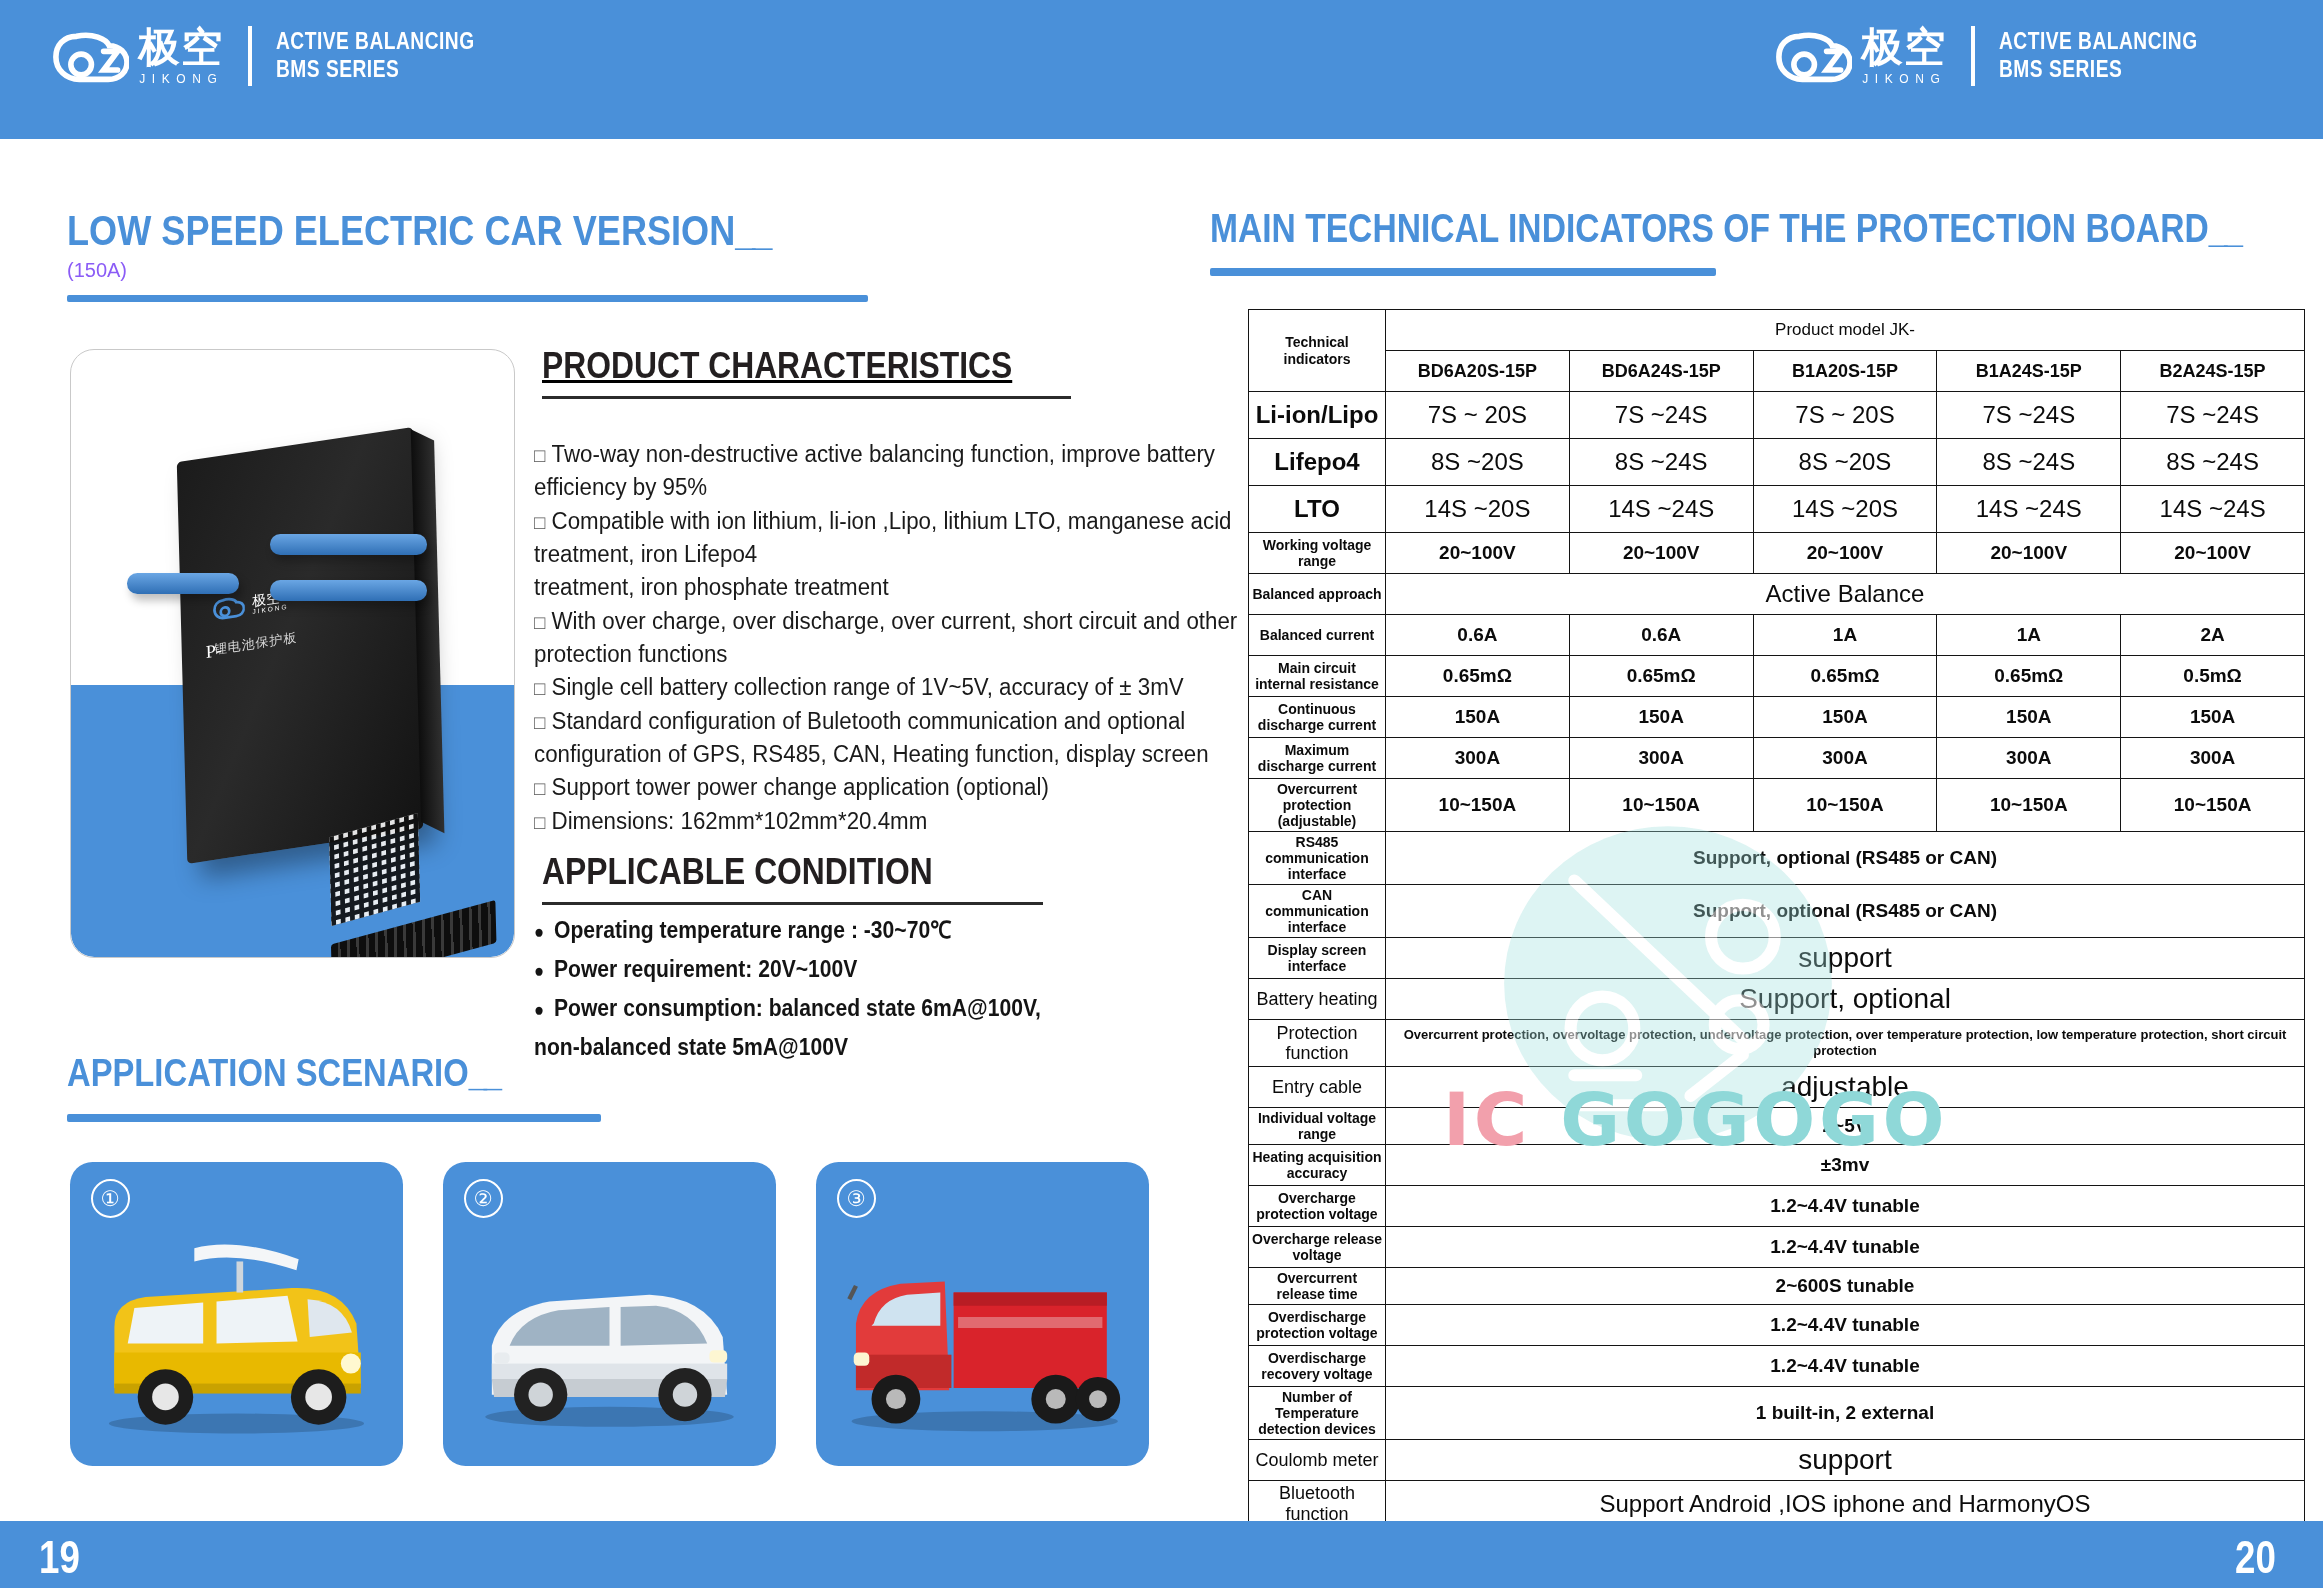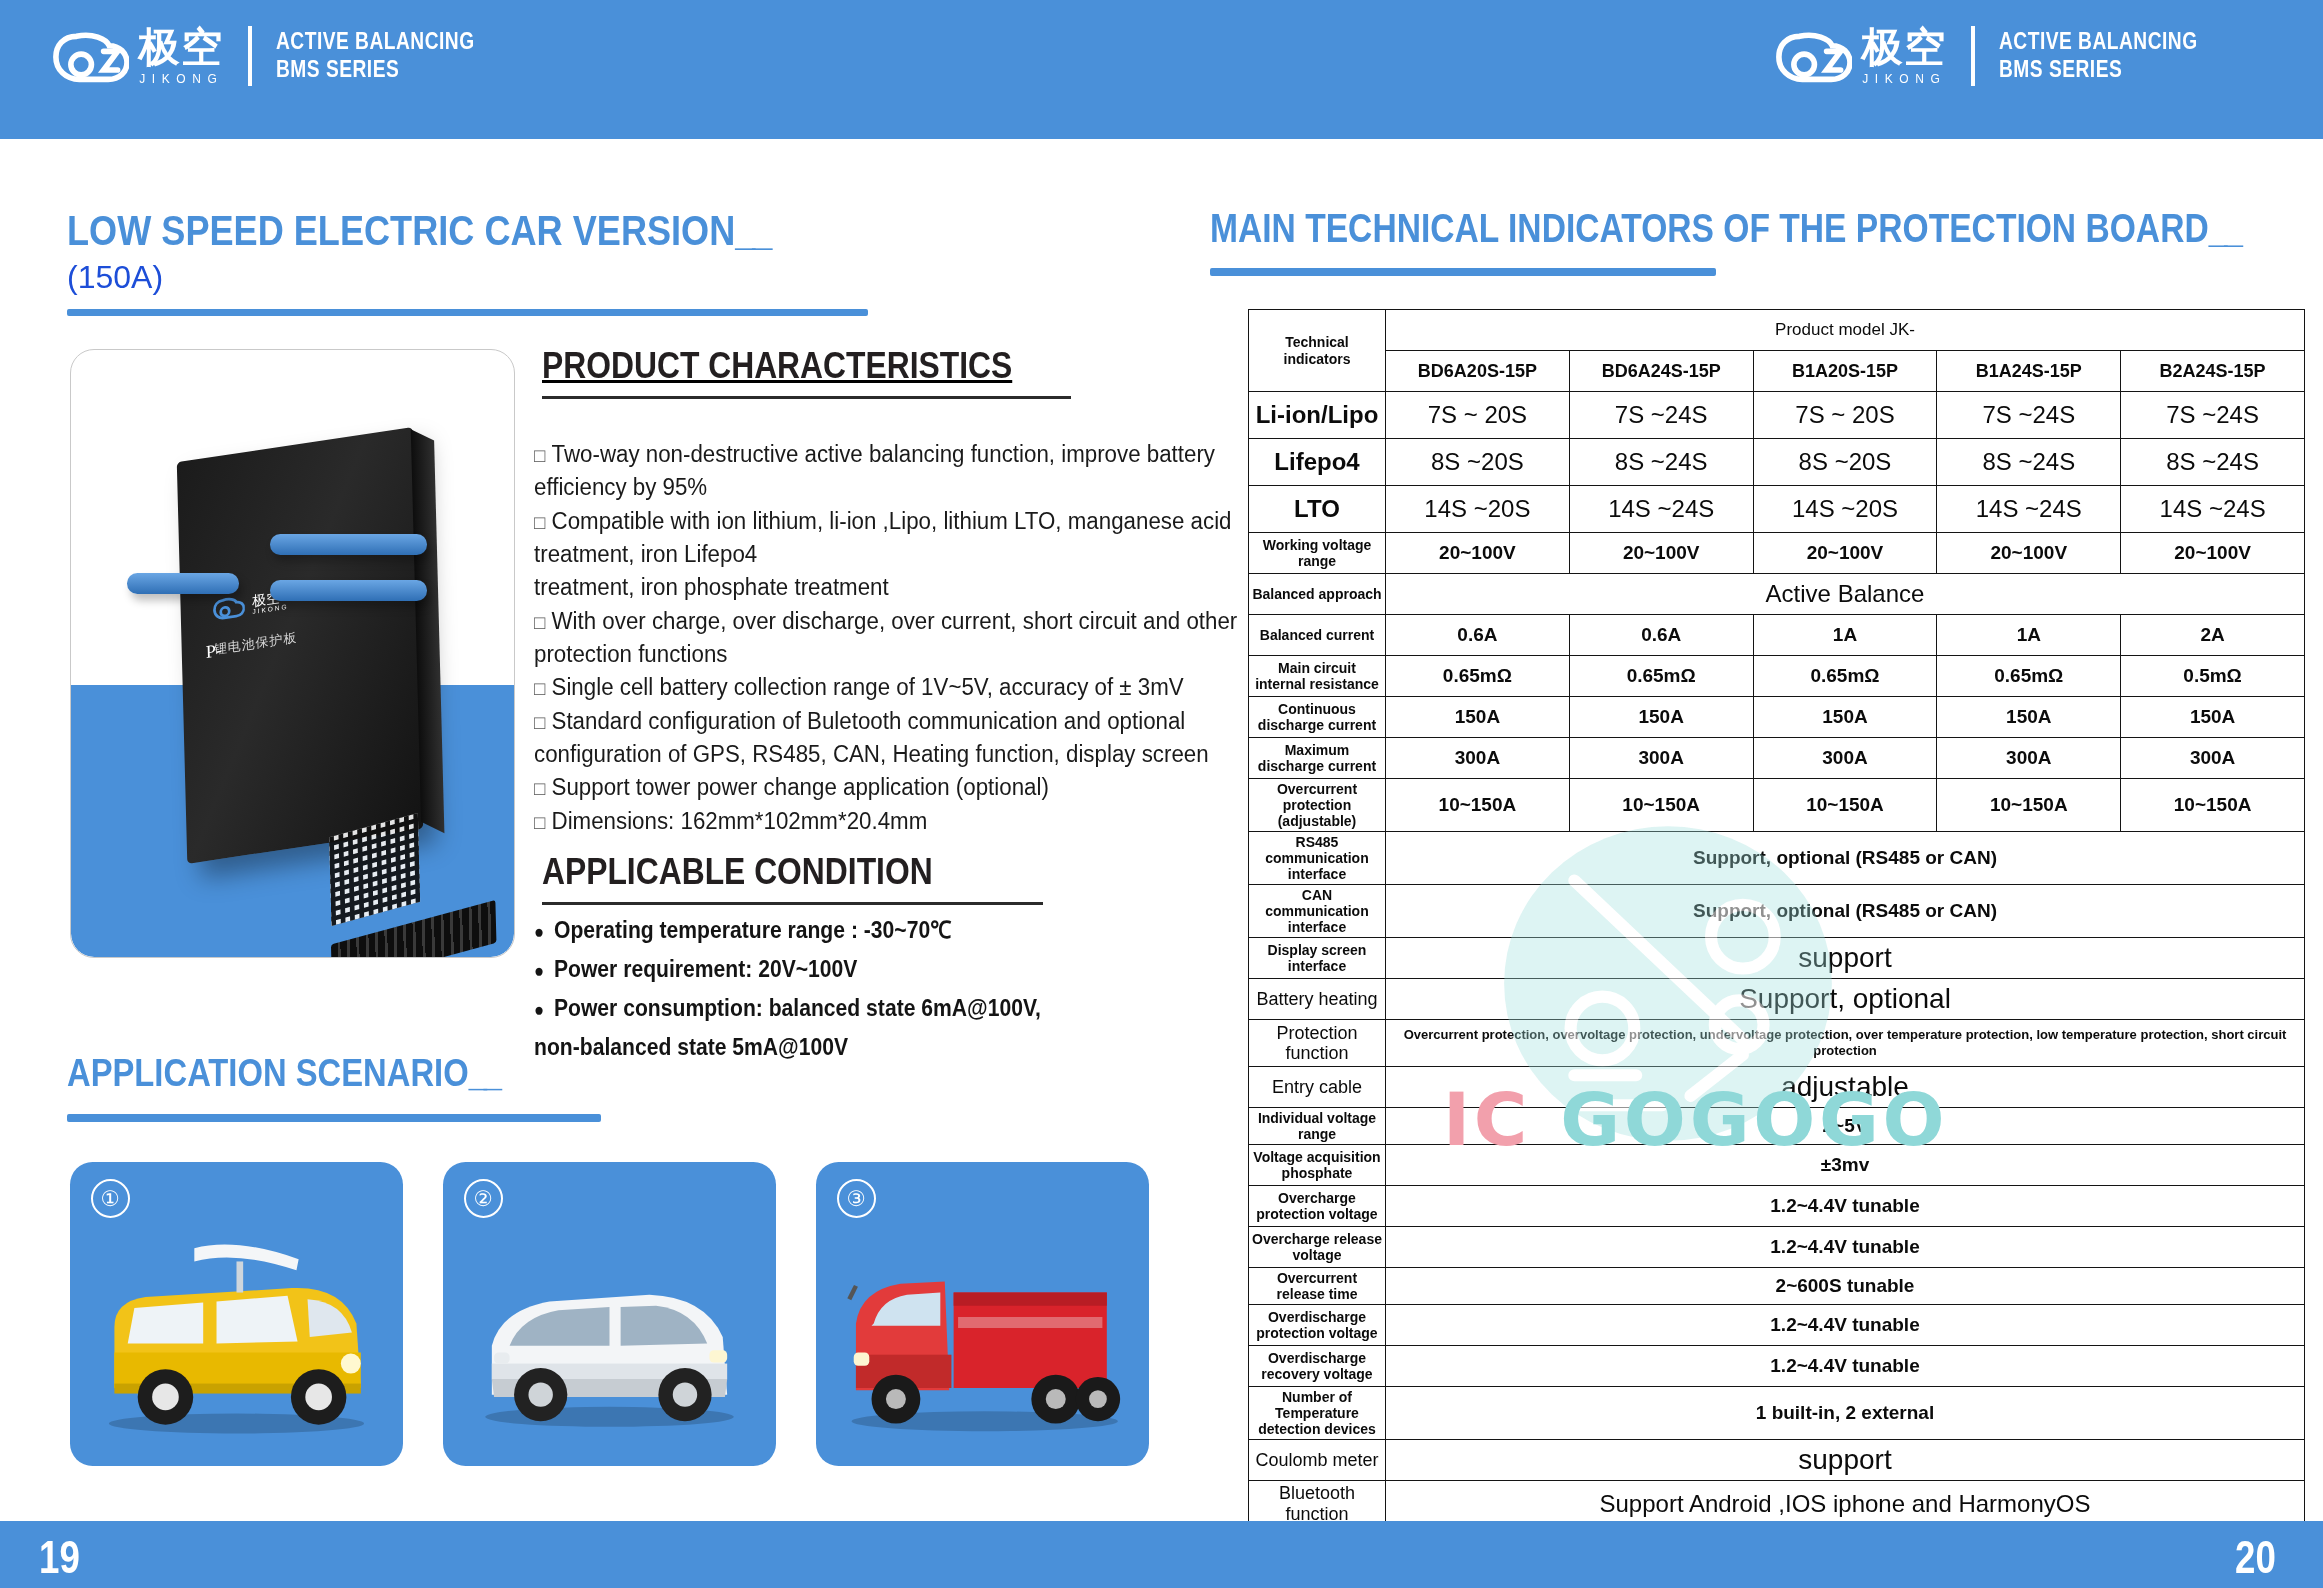--- a/index.html
+++ b/index.html
@@ -30,21 +30,21 @@
   .tagline div { font-size: 23.4px; font-weight: 700; letter-spacing: 0.6px;
                  transform: scaleX(0.82); transform-origin: left center; }
 
   
   .sec-head { position: absolute; }
   .sec-title {
     color: #4a90d9; font-size: 43px; font-weight: 700; letter-spacing: 0px;
     transform: scaleX(0.84); transform-origin: left center; white-space: nowrap;
   }
   .sec-title .tail { letter-spacing: -3.7px; }
-  .sec-sub { color: #1d4ed8; font-size: 32px; margin-top: 3.7px; }
+  .sec-sub { color: #8b5cf6; font-size: 20px; margin-top: 3.7px; }
   .rule { background: #4a90d9; height: 7.5px; border-radius: 1.9px; margin-top: 13px; }
 
   
   .blk-head { position: absolute; }
   .blk-title {
     color: #231f20; font-size: 37px; font-weight: 700;
     transform: scaleX(0.86); transform-origin: left center; white-space: nowrap;
   }
   .blk-rule { height: 2.8px; background: #2b2b2b; margin-top: 9.4px; }
 
@@ -446,21 +446,21 @@
             <td class="lbl lbl-md">Entry cable</td>
           <td class="val-md" colspan="5">adjustable</td>
           </tr>
 
         <tr class="r36">
             <td class="lbl">Individual voltage range</td>
           <td class="val" colspan="5">2~5V</td>
           </tr>
 
         <tr class="r44">
-            <td class="lbl">Voltage acquisition phosphate</td>
+            <td class="lbl">Heating acquisition accuracy</td>
           <td class="val" colspan="5">±3mv</td>
           </tr>
 
         <tr class="r44">
             <td class="lbl">Overcharge protection voltage</td>
           <td class="val" colspan="5">1.2~4.4V  tunable</td>
           </tr>
 
         <tr class="r44">
             <td class="lbl">Overcharge release voltage</td>

